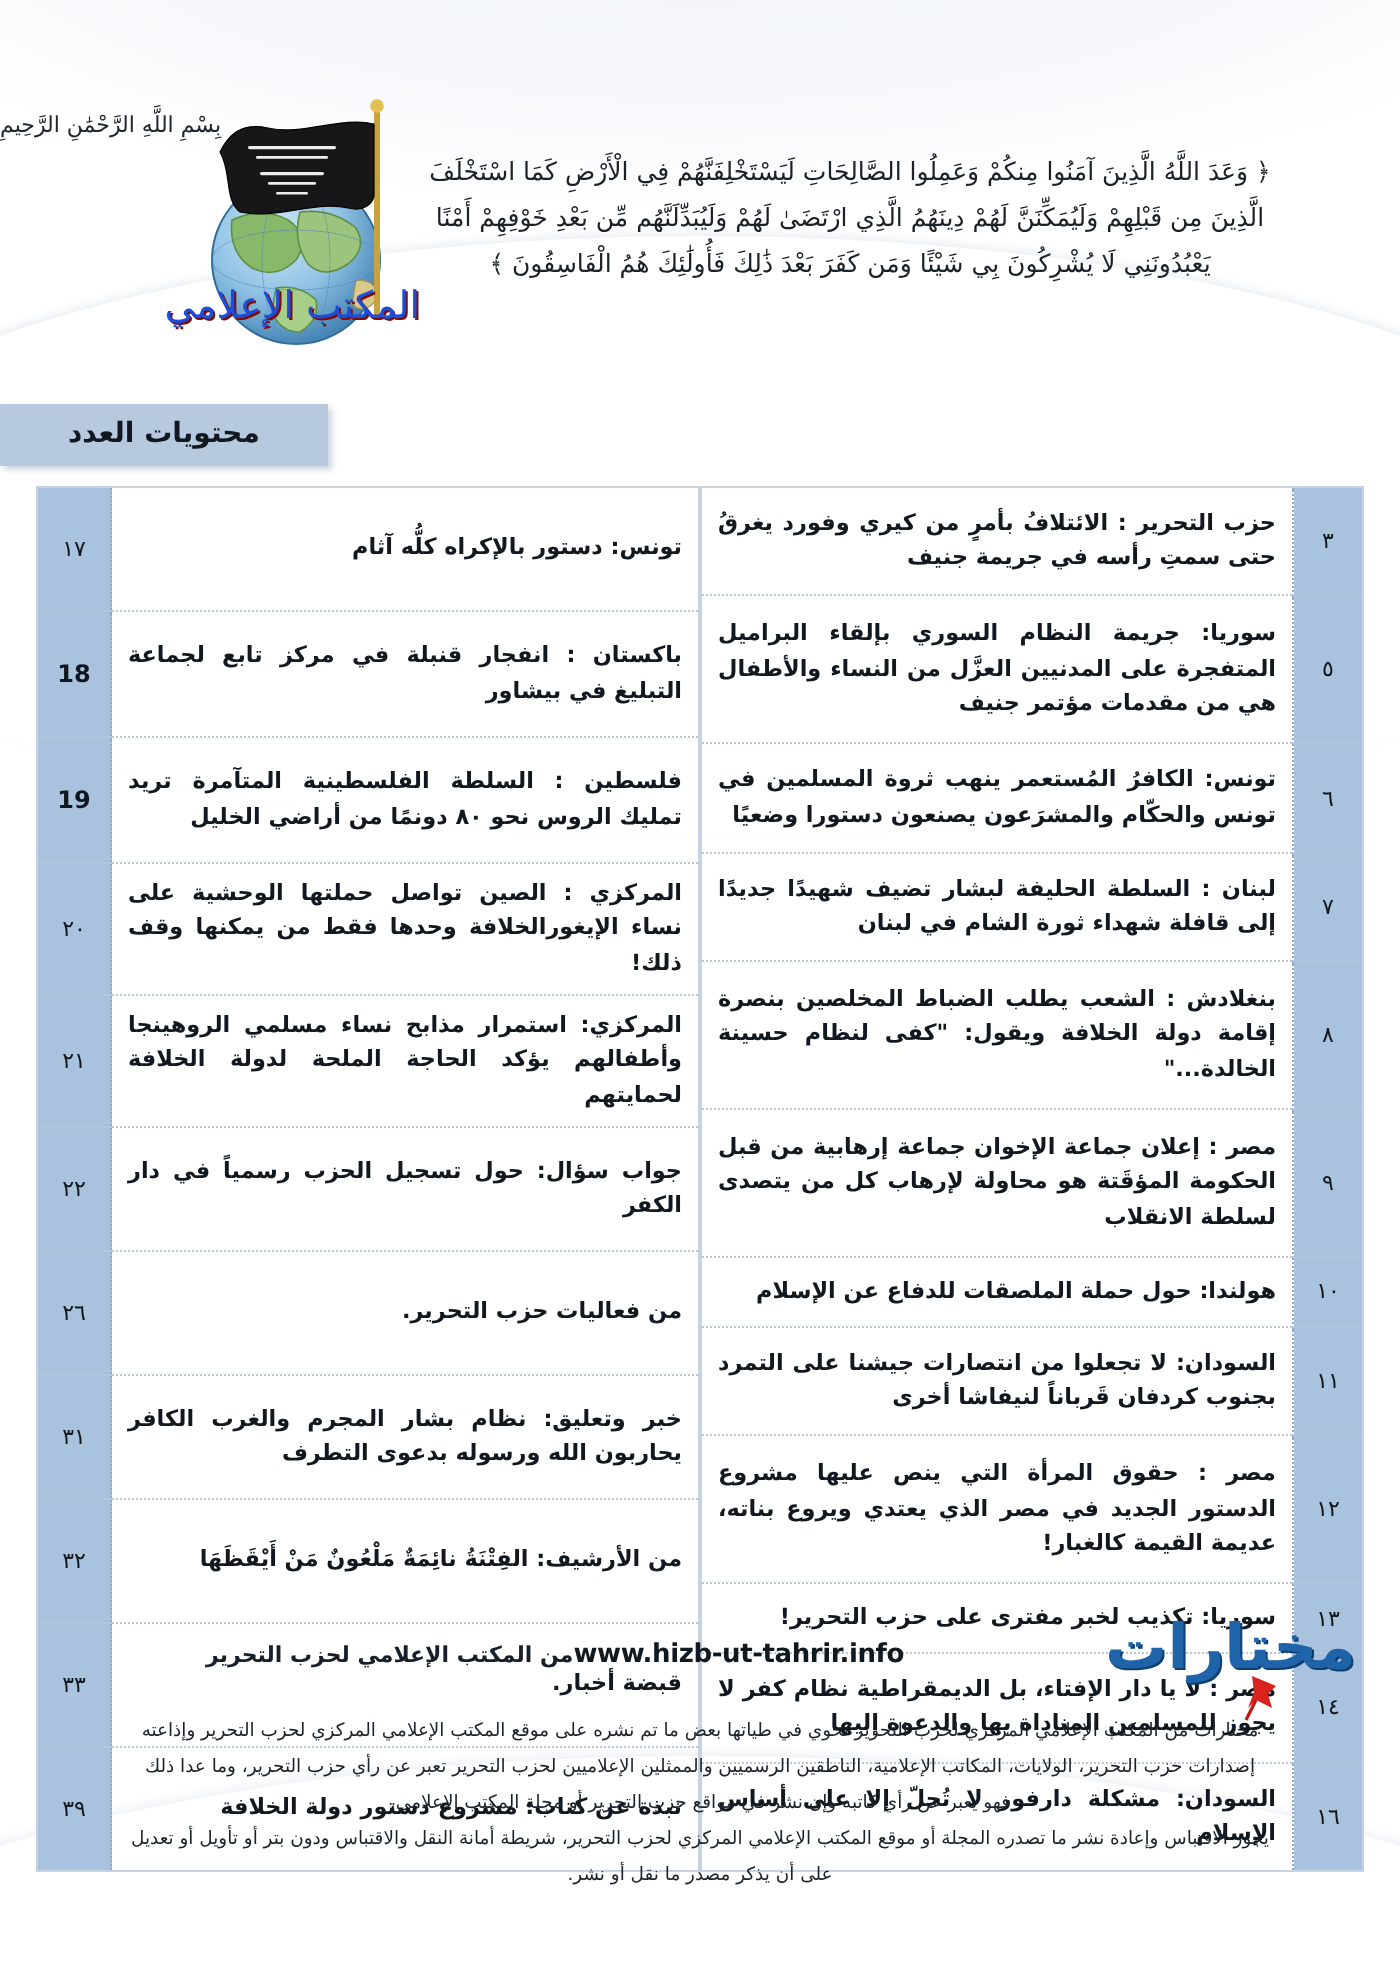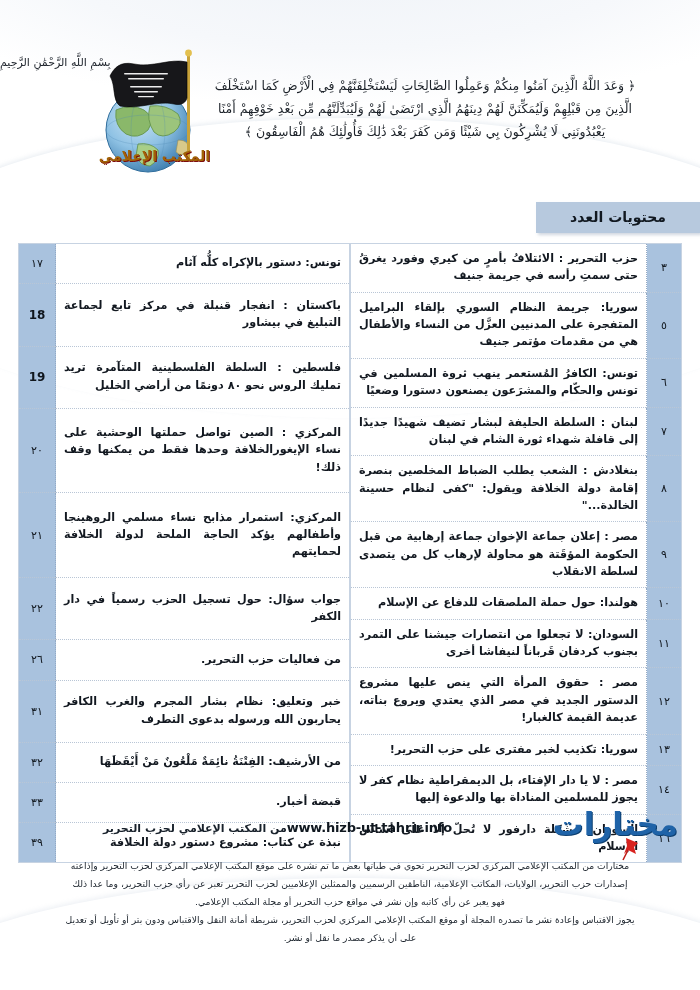--- a/index.html
+++ b/index.html
@@ -105,35 +105,35 @@
     font-weight: bold;
     color: #e01b17;
     text-shadow: 1px 1px 0 #7d0c0a;
     direction: rtl;
     white-space: nowrap;
   }
   .logo-sub {
     position: absolute;
     right: 18px;
     bottom: 14px;
-    font-size: 14px;
-    font-weight: bold;
-    color: #a16207;
+    font-size: 19px;
+    font-weight: normal;
+    color: #1d4ed8;
     text-shadow: 1px 1px 0 #7d0c0a;
     direction: rtl;
     white-space: nowrap;
   }
 
   
   .contents-box {
     position: absolute;
     top: 202px;
     left: 0;
     right: 0;
-    text-align: right;
+    text-align: left;
   }
   .contents-badge {
     display: inline-block;
     background: #b7c9de;
     color: #111820;
     font-size: 14px;
     font-weight: bold;
     padding: 7px 34px 8px;
     direction: rtl;
     box-shadow: 2px 2px 3px rgba(120,140,165,0.35);
@@ -185,21 +185,21 @@
     padding: 6px 8px 7px 8px !important;
     direction: rtl;
     font-weight: bold;
   }
   .col-page {
     width: 36px;
     background: #a9c2de;
     text-align: center;
     font-size: 11px;
     color: #10161d;
-    padding: 2px 0 !important;
+    padding: 24px 0 !important;
     border-right: 1px dotted #93a9c4;
   }
   .col-page.western { font-weight: bold; font-size: 12px; }
 
   .table-left  { border-left: 1px solid #c7d3e2; }
   .table-right { border-right: 1px solid #c7d3e2; }
 
   
   .footer {
     position: absolute;

